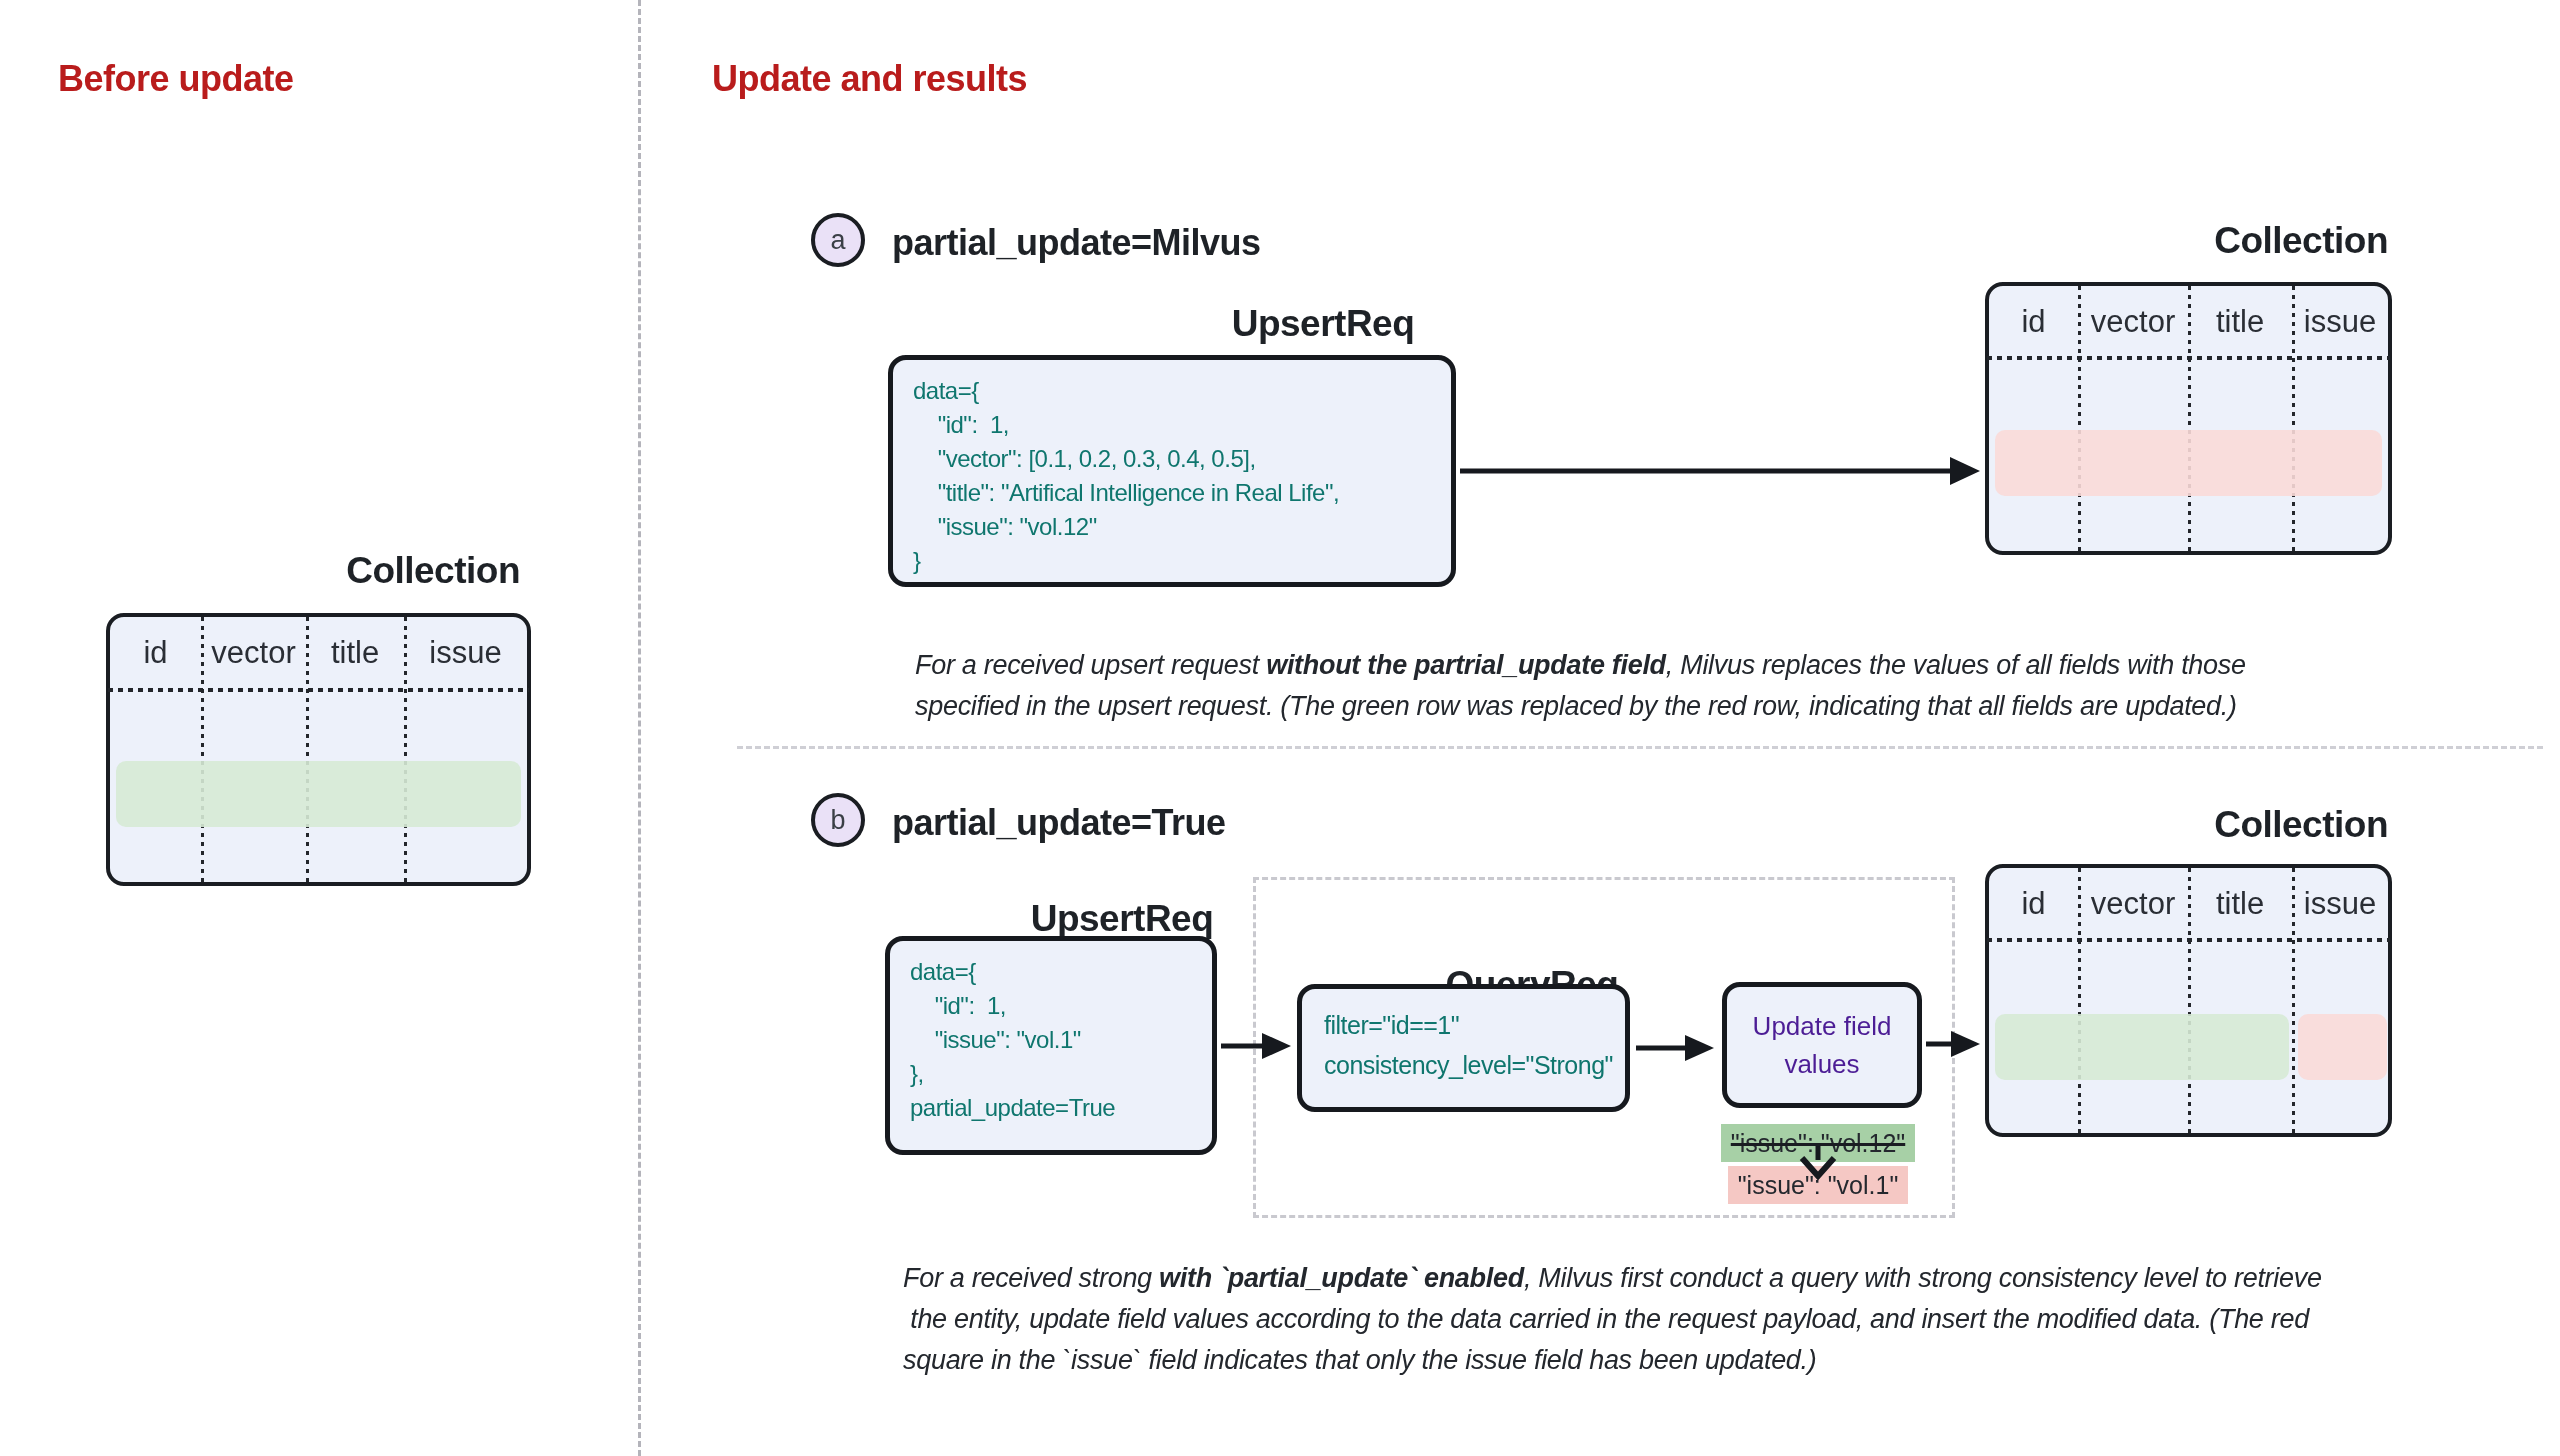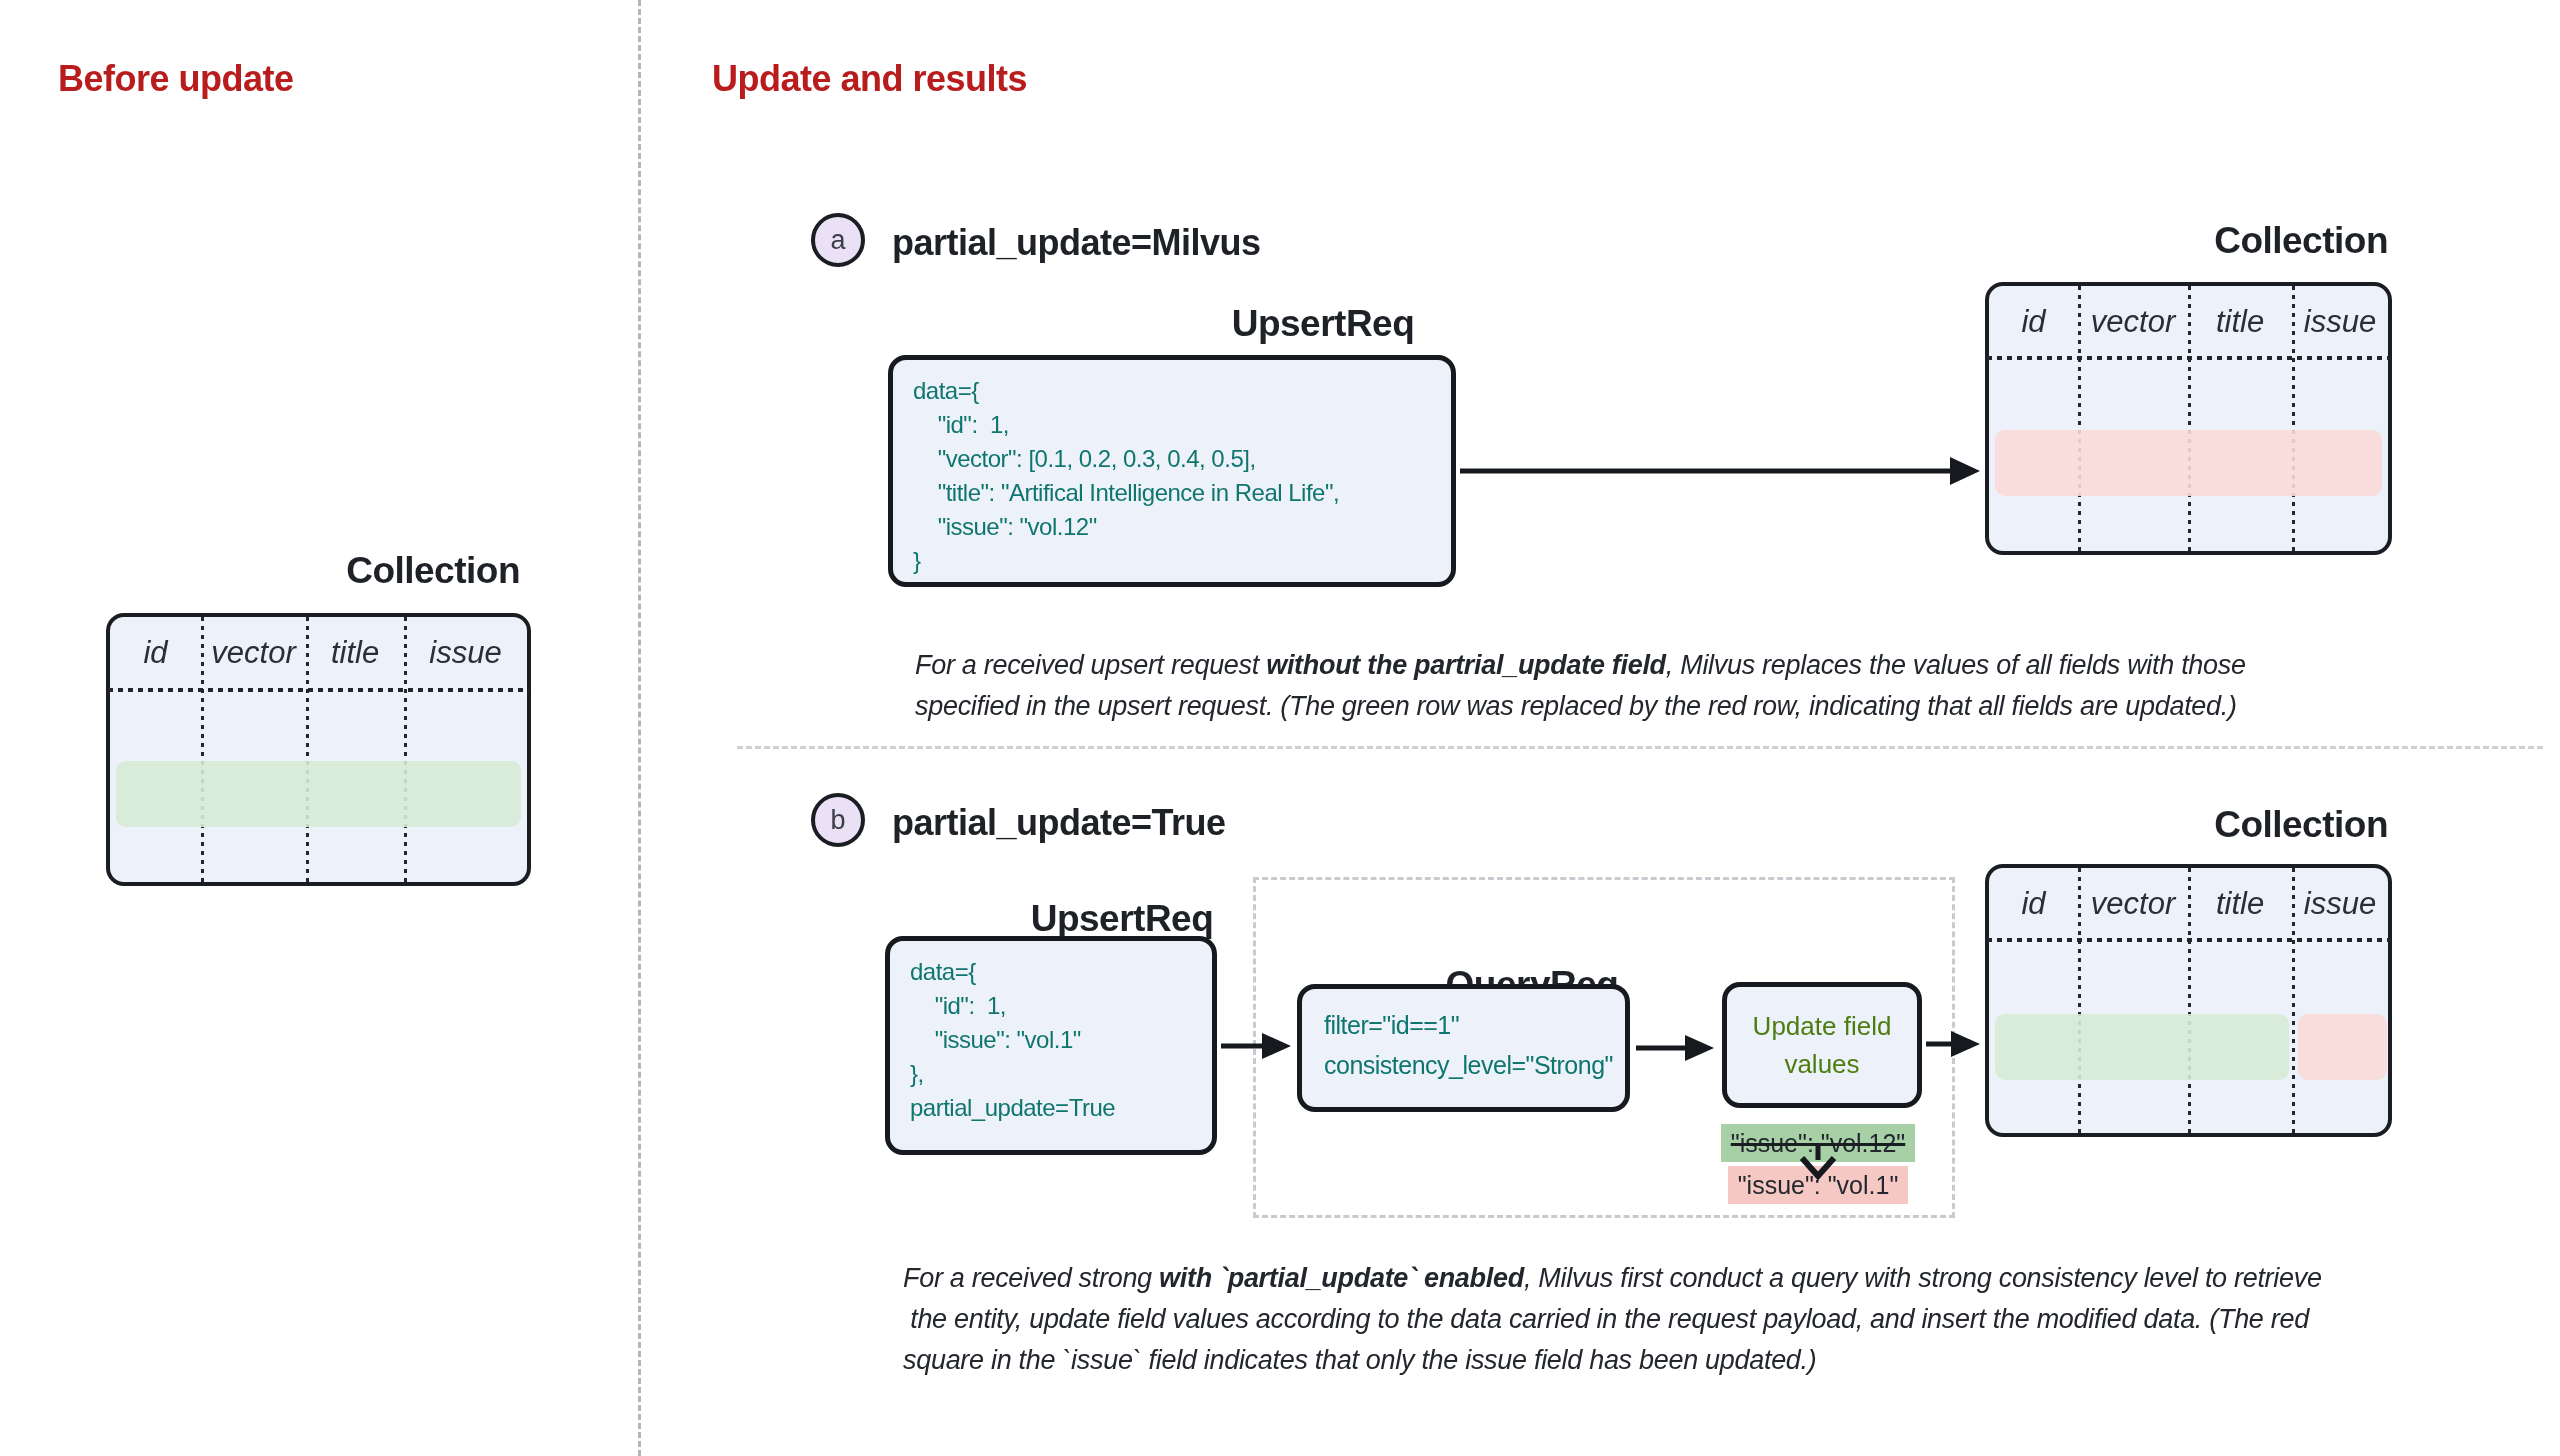--- a/index.html
+++ b/index.html
@@ -16,31 +16,31 @@
 
   
   .hdivider{border-top:3px dashed #cfcfd5;height:0;}
 
   
   .ctable{border:4px solid #1a1d22;border-radius:18px;background:#edf1fa;box-sizing:border-box;}
   .col-sep{position:absolute;top:0;bottom:0;width:3px;
            background:repeating-linear-gradient(to bottom,#23262b 0 4px,transparent 4px 9px);}
   .head-sep{position:absolute;left:-2px;right:-2px;height:4px;
            background:repeating-linear-gradient(to right,#23262b 0 5px,transparent 5px 10px);}
-  .thead{position:absolute;left:0;right:0;top:0;height:72px;display:flex;align-items:center;font-style:italic;}
+  .thead{position:absolute;left:0;right:0;top:0;height:72px;display:flex;align-items:center;}
   .thead span{display:block;text-align:center;font-size:31px;color:#2a2e35;}
   .row-hl{position:absolute;border-radius:10px;}
   .hl-green{background:rgba(214,234,213,0.9);}
   .hl-red{background:rgba(250,218,216,0.9);}
 
   
   .rbox{border:5px solid #16191e;border-radius:18px;background:#edf1fa;box-sizing:border-box;}
   .code{white-space:pre;font-size:24px;line-height:34px;letter-spacing:-0.5px;color:#0f766e;padding:14px 20px;}
   .centerbox{display:flex;align-items:center;justify-content:center;text-align:center;
-             white-space:pre;font-size:26px;line-height:38px;color:#4d7c0f;}
+             white-space:pre;font-size:26px;line-height:38px;color:#4c1d95;}
 
   
   .badge{width:54px;height:54px;border-radius:50%;border:4px solid #1a1d22;background:#eae1f7;
          box-sizing:border-box;display:flex;align-items:center;justify-content:center;
          font-size:27px;color:#3a3f46;}
   .badge-title{font-size:36px;font-weight:700;letter-spacing:-0.5px;color:#1e2227;}
 
   
   .note{font-style:italic;font-size:27px;line-height:41px;letter-spacing:-0.3px;color:#23272d;white-space:pre-wrap;}
   .note b{font-weight:700;}

